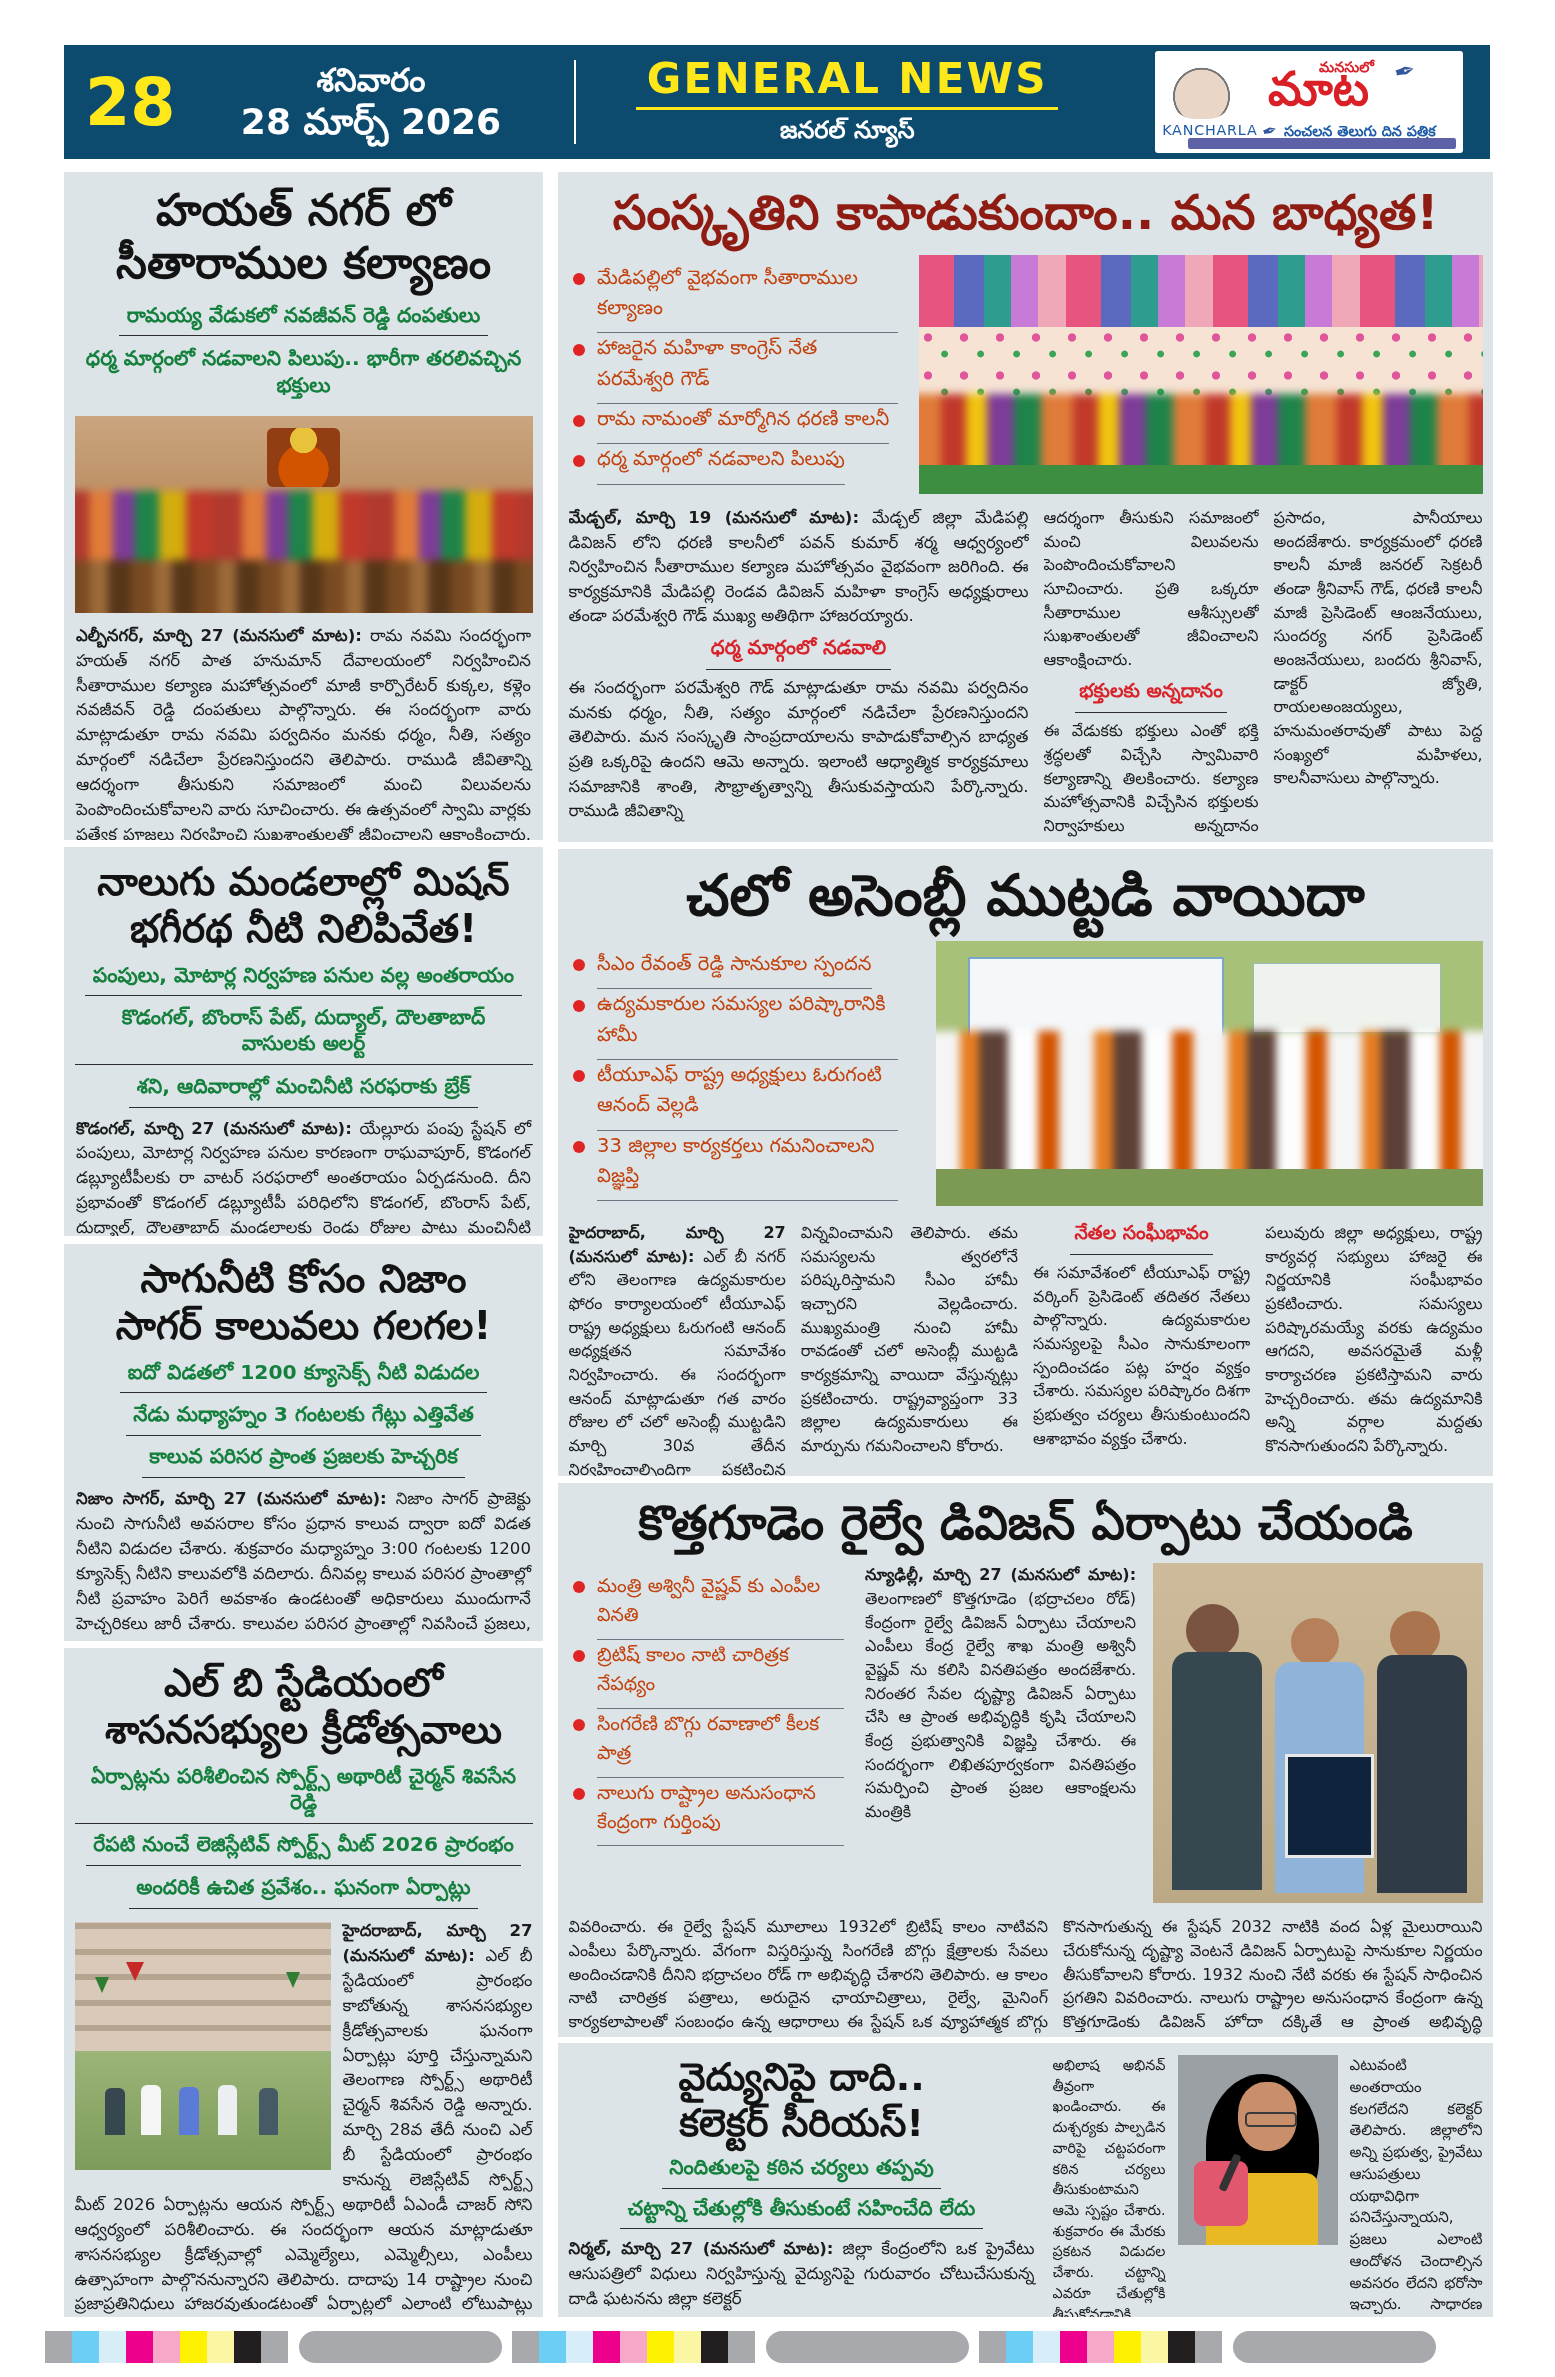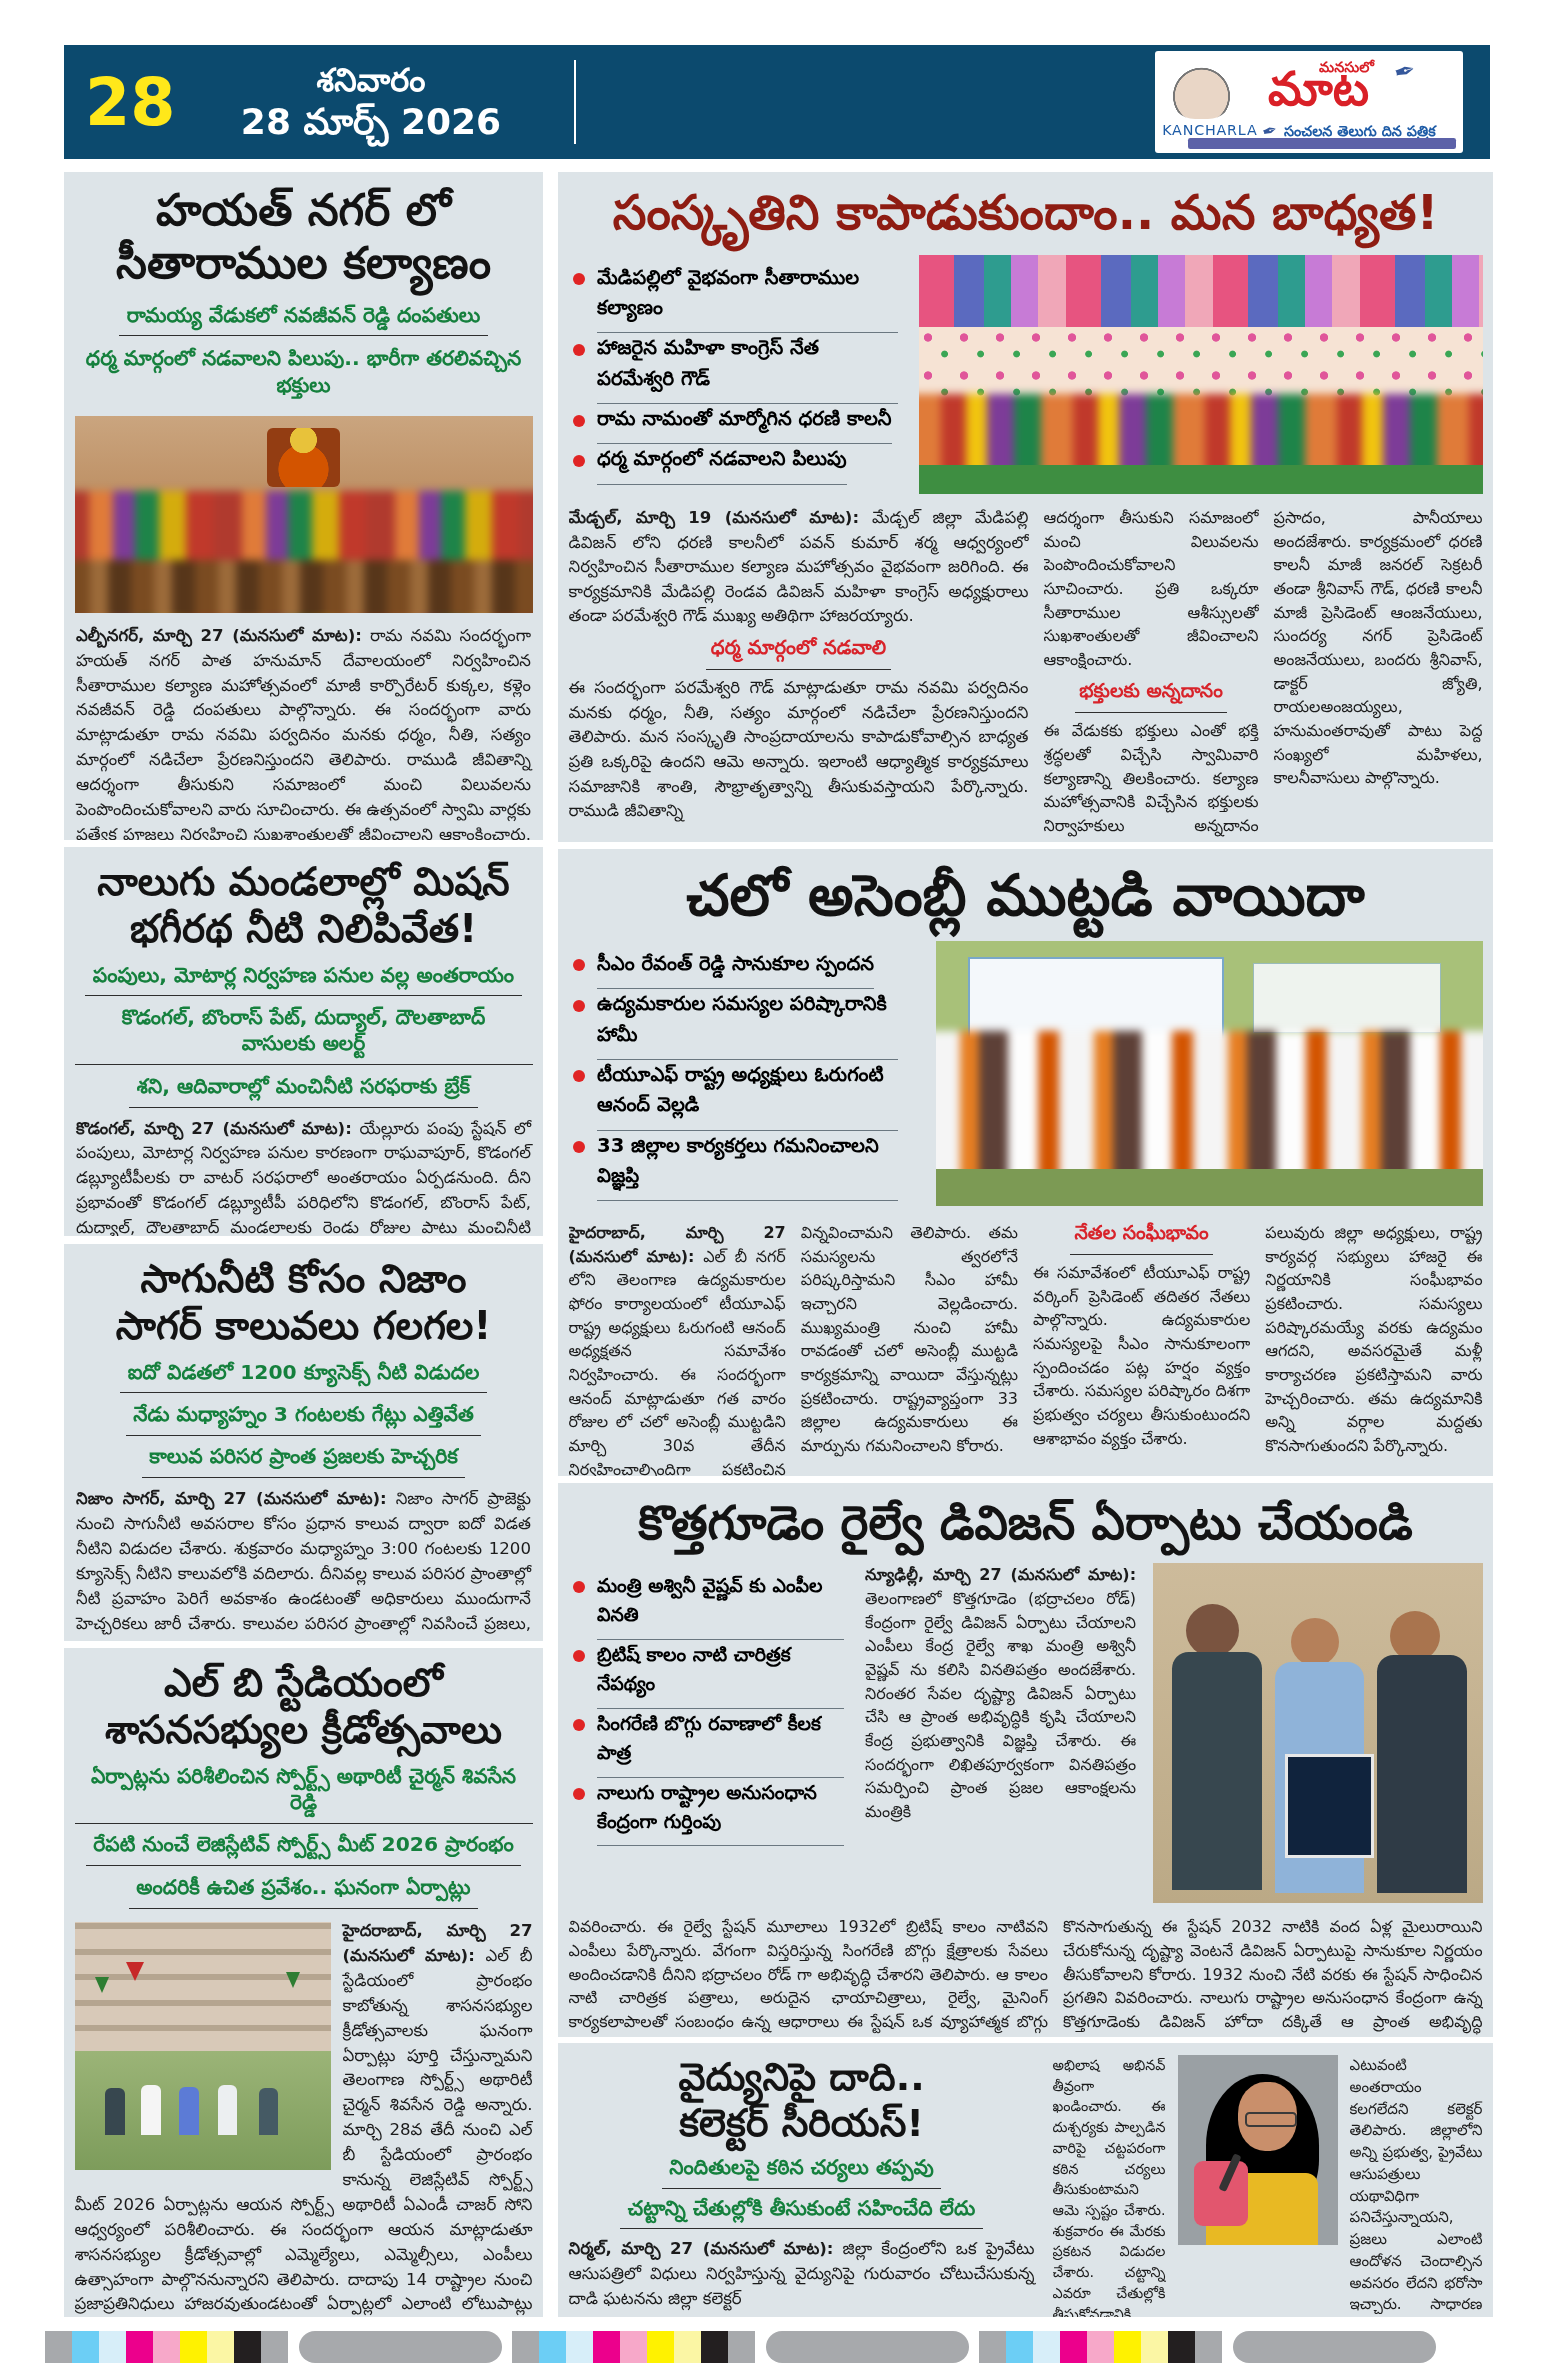--- a/index.html
+++ b/index.html
@@ -33,21 +33,21 @@
   .hl-maroon{color:#8e1c12;}
   .sub{color:#15803d;font-weight:bold;text-align:center;line-height:1.3;}
   .sub .rule{display:inline-block;border-bottom:1.5px solid #2e2e2e;padding:1.5px 7.5px 7.5px;}
   .sub.norule .rule{border-bottom:none;}
   .body-txt{color:#1b1b1b;text-align:justify;}
   .dateline{font-weight:bold;}
   .inline-head{color:#d8232a;font-weight:bold;text-align:center;margin:7.5px 0 6px;}
   .inline-head span{display:inline-block;border-bottom:1.5px solid #2e2e2e;padding:0 4.5px 6px;}
 
   .bullets{list-style:none;margin:0;padding:7.5px 4.5px;}
-  .bullets li{display:flex;gap:12px;align-items:flex-start;font-weight:bold;color:#000000;}
+  .bullets li{display:flex;gap:12px;align-items:flex-start;font-weight:normal;color:#c2410c;}
   .dot{width:12px;height:12px;border-radius:50%;background:#e02424;flex:none;margin-top:10.5px;}
   .bullets li .btxt{border-bottom:1.5px solid #6a7780;padding-bottom:9px;line-height:1.55;}
 
   .photo{position:relative;overflow:hidden;background:#cbb49a;flex:none;}
   .blurband{position:absolute;filter:blur(4.5px);}
 
   .cols{display:flex;gap:15px;}
   .col{overflow:hidden;}
 
   
@@ -68,20 +68,24 @@
 
 <div id="page">
 
   <div id="masthead">
     <div class="pageno">28</div>
     <div class="dateblock">
       <div class="day">శనివారం</div>
       <div class="date">28 మార్చ్ 2026</div>
     </div>
     <div class="vrule"></div>
+    <div class="sectionblock">
+      <div class="section-en">GENERAL NEWS</div>
+      <div class="section-te">జనరల్ న్యూస్</div>
+    </div>
     <div id="logo-box">
       <div class="founder"></div>
       <div class="brand">KANCHARLA</div>
       <div class="masthead-top">మనసులో</div>
       <div class="masthead-word">మాట</div>
       <div class="nib">✒</div>
       <div class="pen-glyph">✒</div>
       <div class="tagline">సంచలన తెలుగు దిన పత్రిక</div>
       <div class="logo-bar"></div>
     </div>

